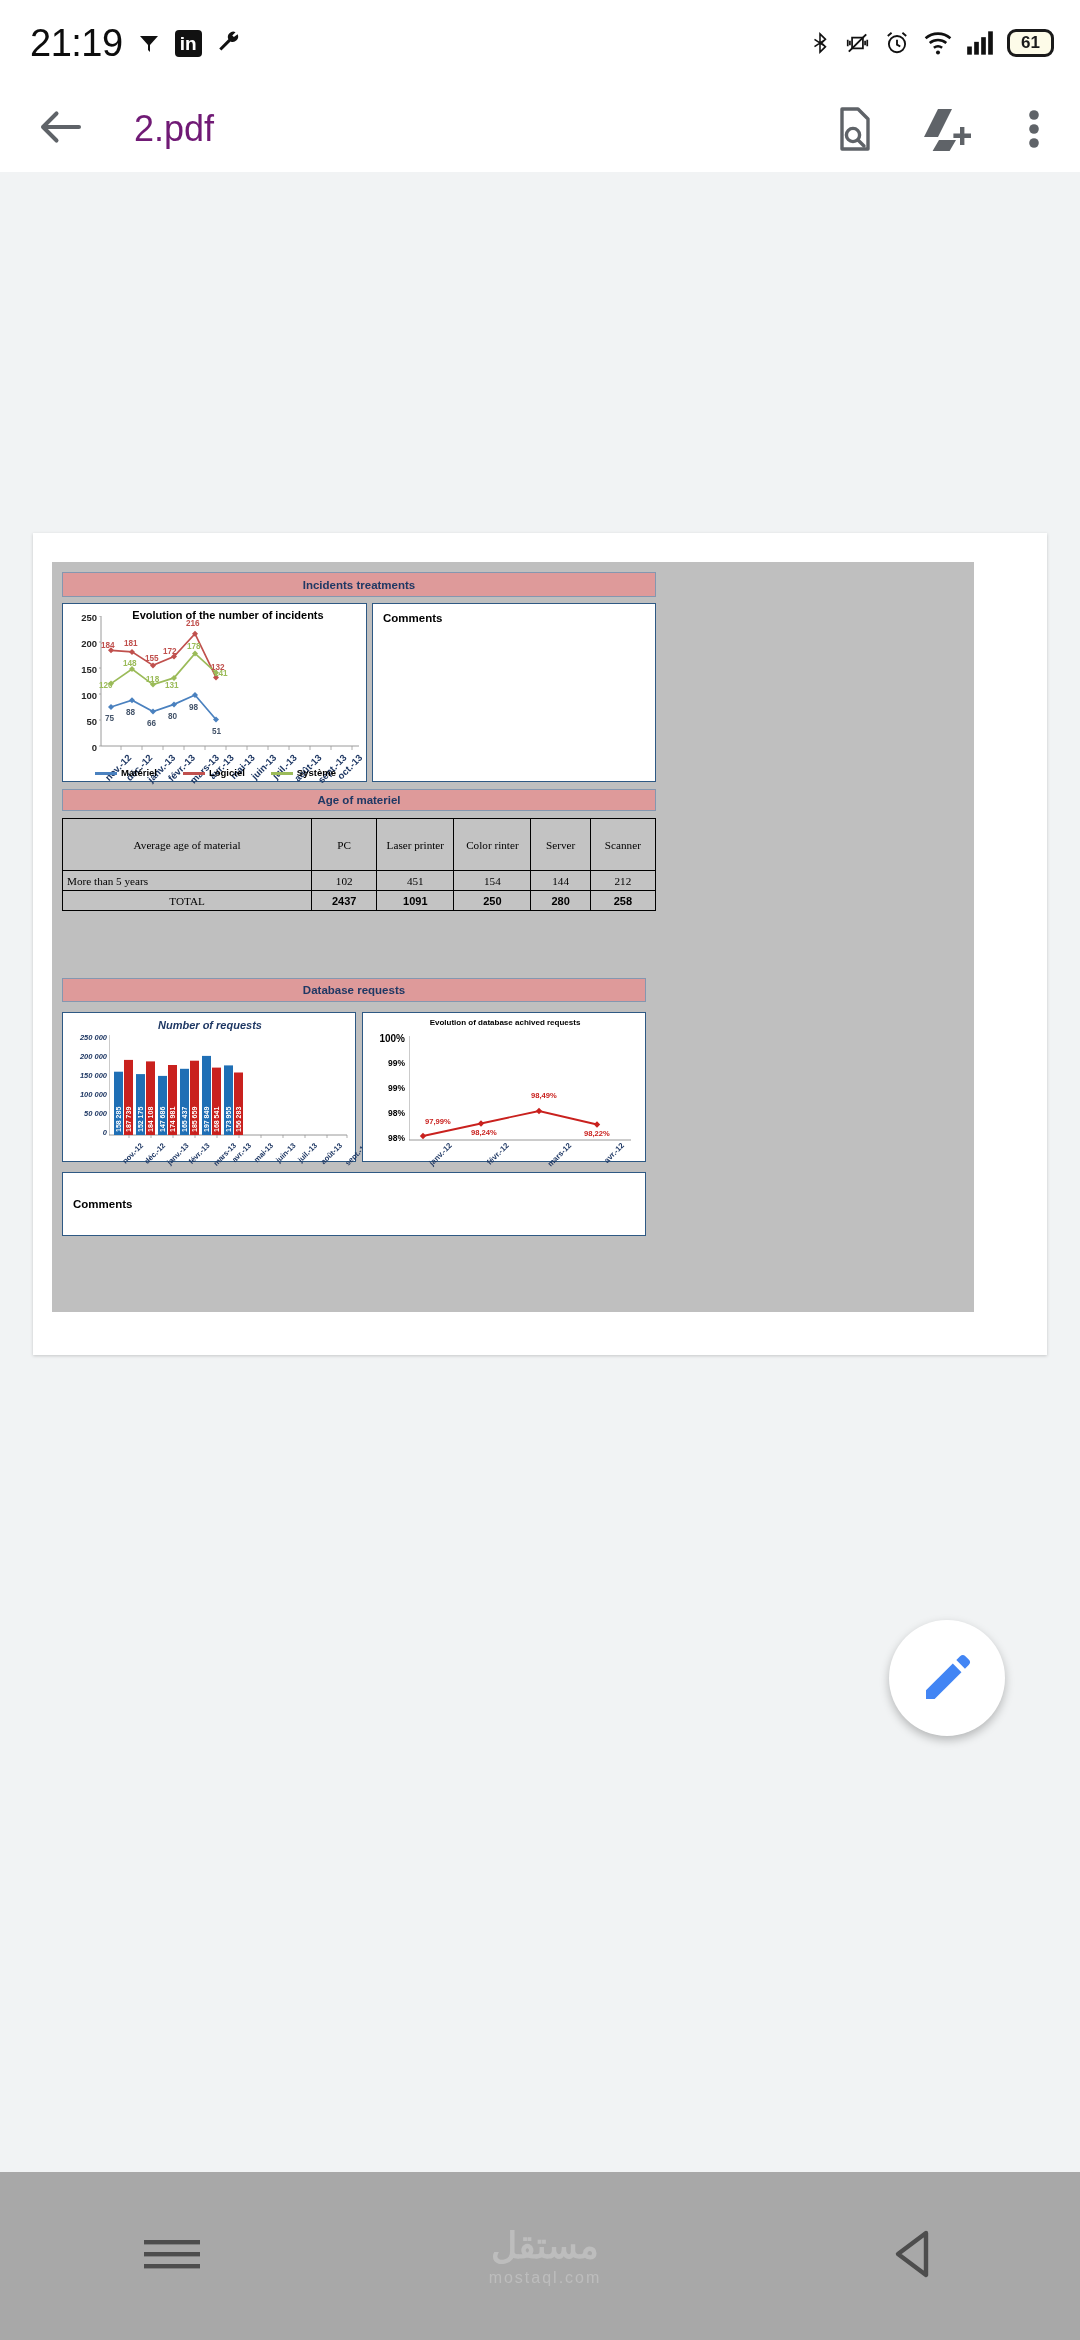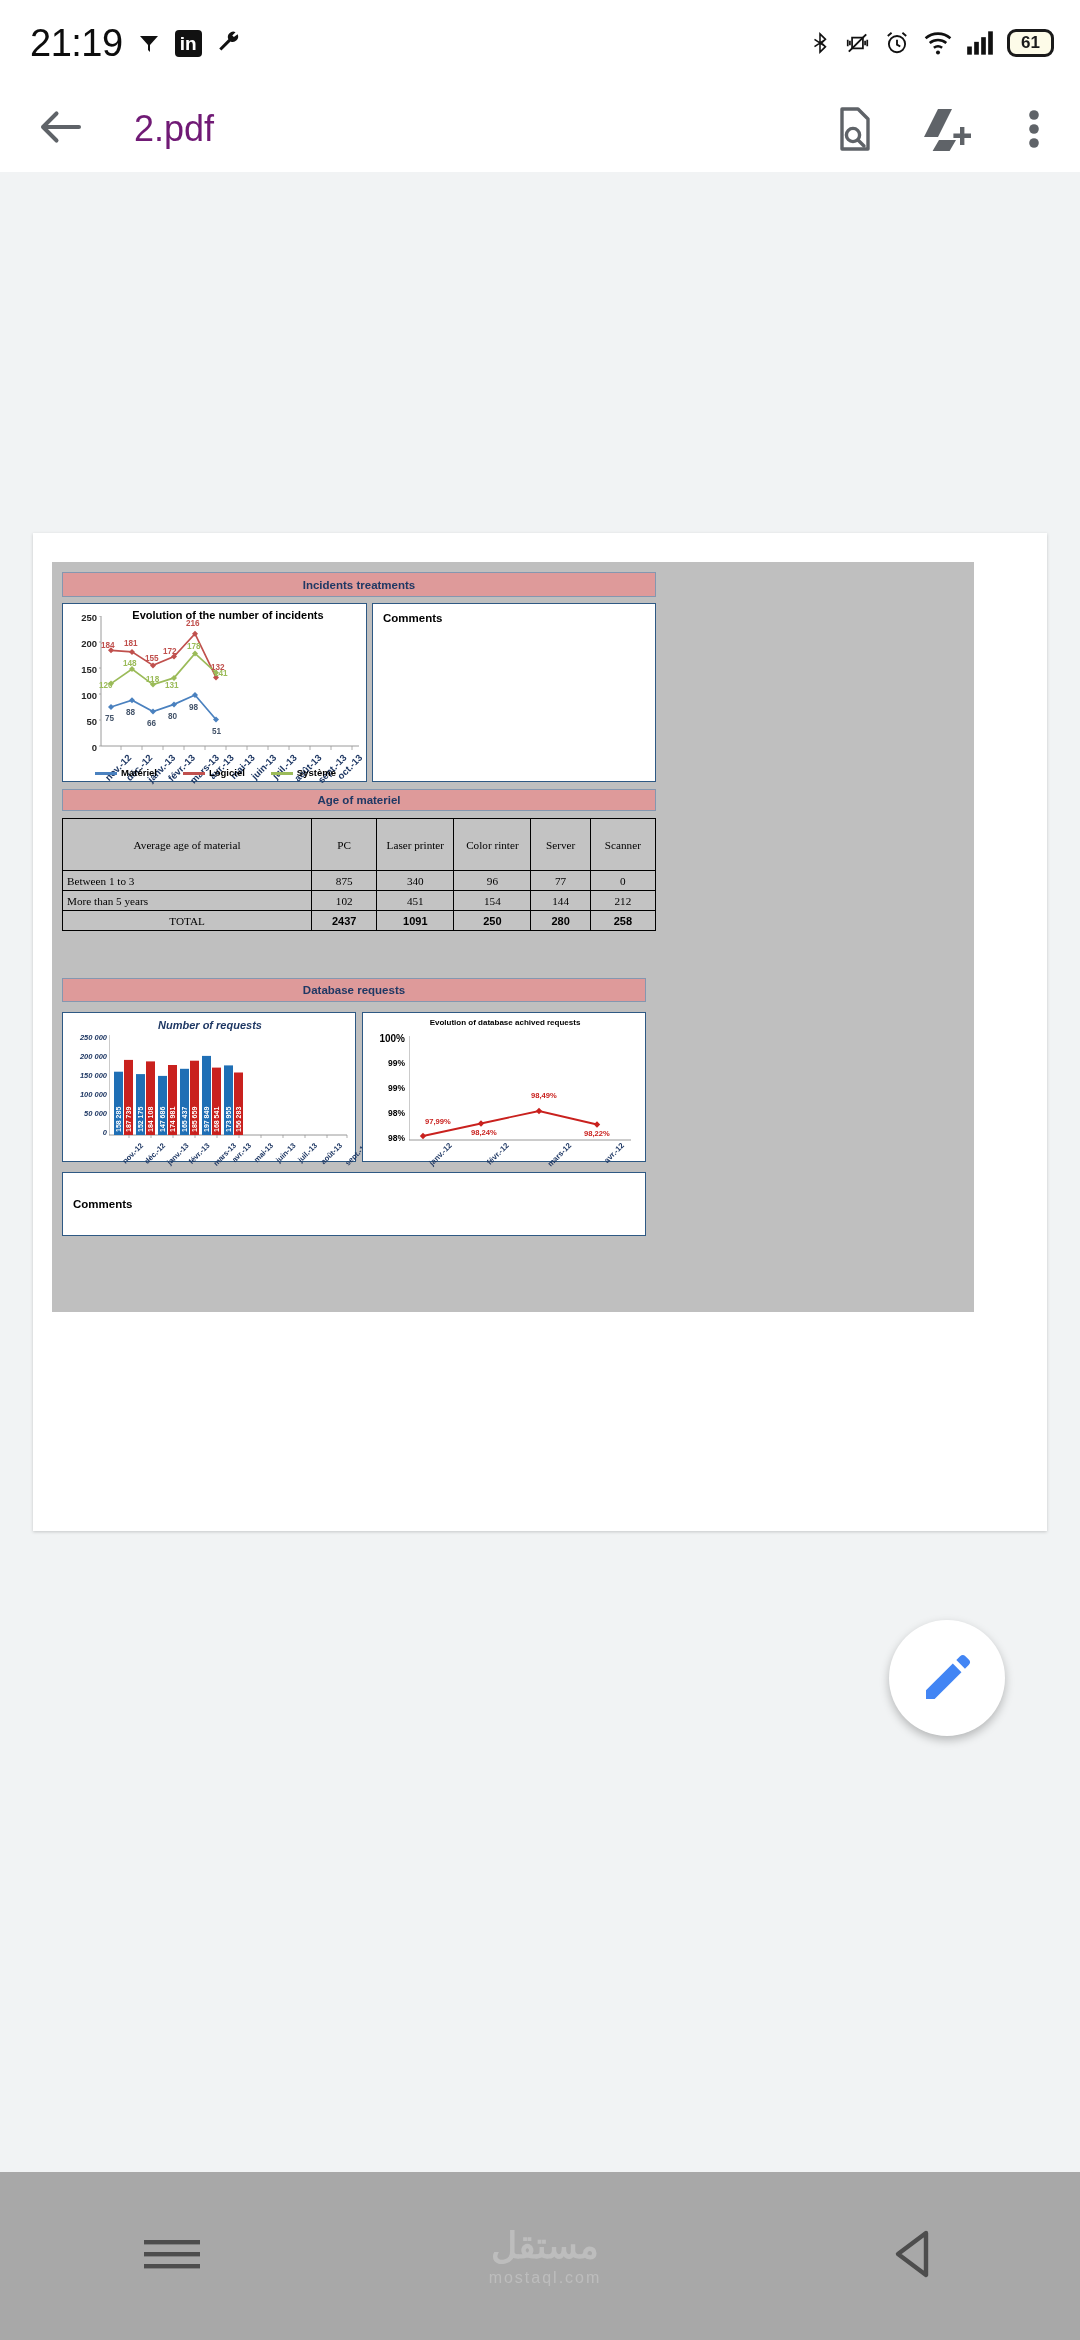--- a/index.html
+++ b/index.html
@@ -45,21 +45,21 @@
   .ab-icon{ margin-left:42px; display:flex; align-items:center; justify-content:center; }
 
   
   .viewer{
     position:absolute; top:172px; left:0; width:1080px; height:2000px;
     background:#f1f3f4;
   }
 
   
   .page{
-    position:absolute; top:361px; left:33px; width:1014px; height:998px;
+    position:absolute; top:361px; left:33px; width:1014px; height:822px;
     background:#ffffff; box-shadow:0 1px 3px rgba(0,0,0,.18);
   }
 
   
   .report{
     position:absolute; left:19px; top:29px; width:922px; height:750px;
     background:#bfbfbf;
   }
 
   
@@ -336,28 +336,20 @@
             <tr>
               <th style="width:42%;">Average age of material</th>
               <th style="width:11%;">PC</th>
               <th style="width:13%;">Laser printer</th>
               <th style="width:13%;">Color rinter</th>
               <th style="width:10%;">Server</th>
               <th style="width:11%;">Scanner</th>
             </tr>
           </thead>
           <tbody>
-            <tr>
-              <td class="lbl">Between 1 to 3</td>
-              <td>875</td>
-              <td>340</td>
-              <td>96</td>
-              <td>77</td>
-              <td>0</td>
-            </tr>
             <tr>
               <td class="lbl">More than 5 years</td>
               <td>102</td>
               <td>451</td>
               <td>154</td>
               <td>144</td>
               <td>212</td>
             </tr>
             <tr>
               <td class="totlbl">TOTAL</td>

